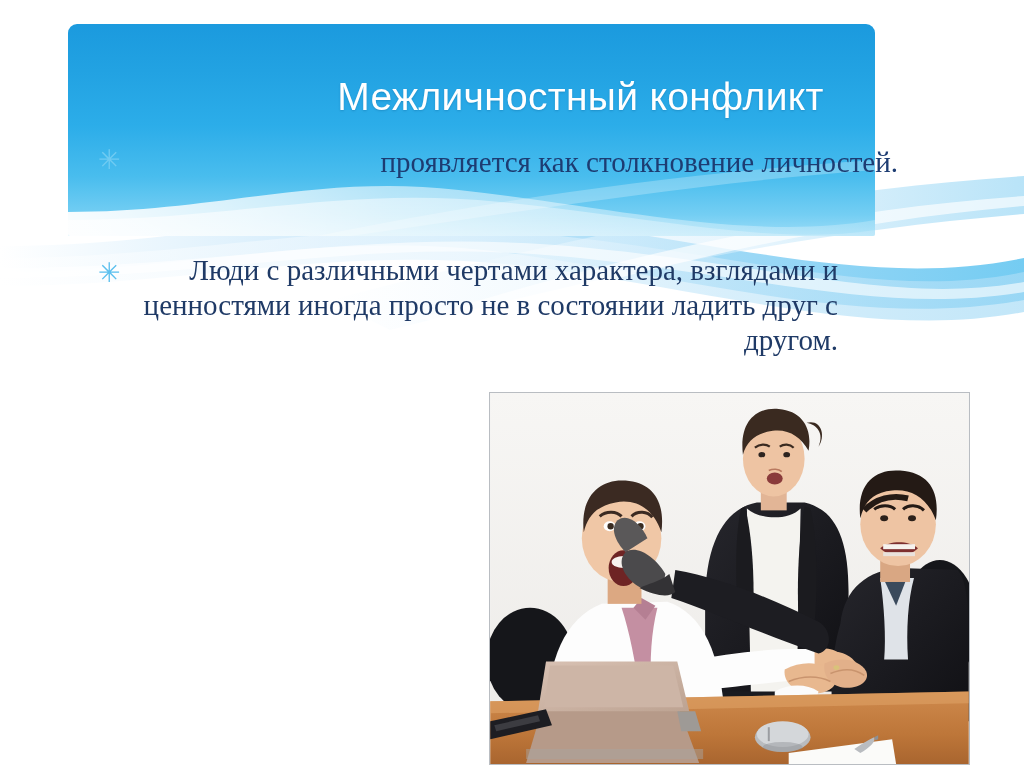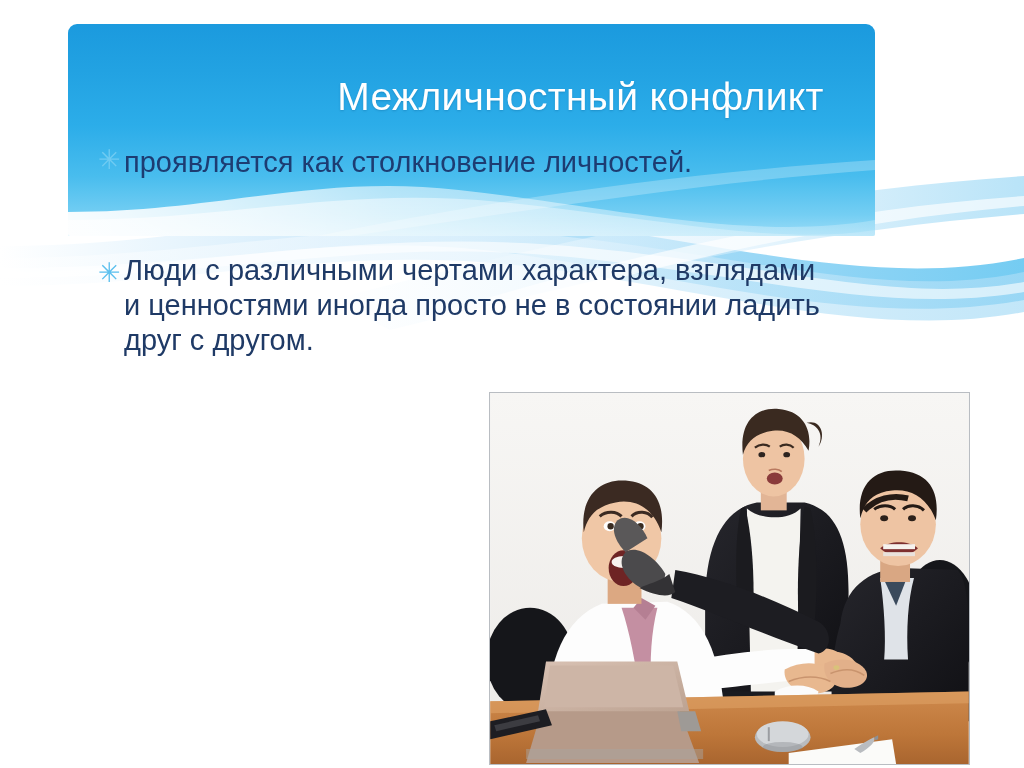--- a/index.html
+++ b/index.html
@@ -95,25 +95,26 @@
     width: 26px;
     font-size: 27px;
     line-height: 40px;
     color: #5cc0ee;
     text-align: left;
     font-family: "DejaVu Sans", sans-serif;
   }
   .bullet-glyph.on-blue { color: #6fcbf2; }
   .bullet-text {
     flex: 1 1 auto;
-    font-family: Liberation Sans, sans-serif;
+    font-family: Liberation Serif, serif;
     font-size: 29px;
     line-height: 44px;
     color: #1f3a66;
     font-weight: 400;
+    text-align: right;
   }
   .bullet-text.on-banner { color: #1d3c72; }
 
   #bullet-1 { position: absolute; left: 0; top: 0; width: 800px; }
   #bullet-2 { position: absolute; left: 0; top: 113px; width: 740px; }
   #bullet-2 .bullet-text { line-height: 35px; }
 
   
   #photo-frame {
     position: absolute;

